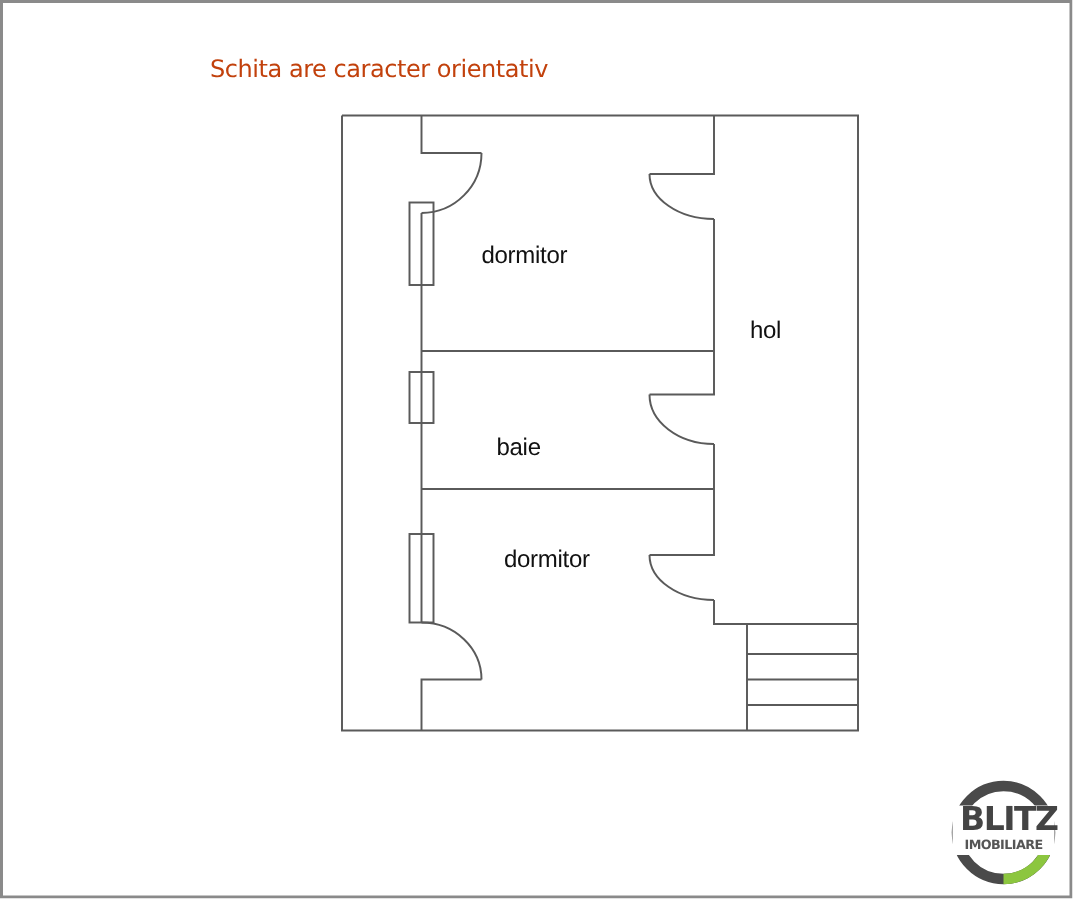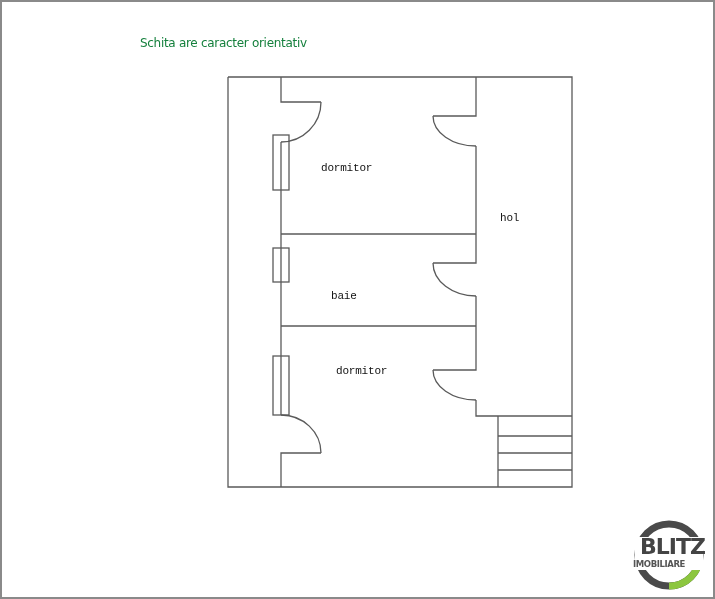--- a/index.html
+++ b/index.html
@@ -1,23 +1,23 @@
 <!DOCTYPE html>
 <html><head>
   <meta charset="utf-8">
   <style>
     html, body { margin: 0; padding: 0; background: #ffffff; }
     body { width: 715px; height: 599px; position: relative; overflow: hidden; font-family: "DejaVu Sans", sans-serif; }
     .frame { position: absolute; left: 0; top: 0; width: 711px; height: 595px; border: 2px solid #8a8a8a; background: #fff; }
-    .caption { position: absolute; left: 140px; top: 36px; font-size: 12px; color: #15803d; font-family: "DejaVu Sans", sans-serif; letter-spacing: -0.3px; }
+    .caption { position: absolute; left: 140px; top: 36px; font-size: 16px; color: #c2410c; font-family: "DejaVu Sans", sans-serif; letter-spacing: -0.3px; }
     svg.plan { position: absolute; left: 0; top: 0; }
-    .room-label { position: absolute; font-size: 11px; color: #111; font-family: Liberation Mono, monospace; letter-spacing: -0.2px; }
+    .room-label { position: absolute; font-size: 16px; color: #111; font-family: Liberation Sans, sans-serif; letter-spacing: -0.2px; }
     .logo { position: absolute; left: 633px; top: 519px; width: 72px; height: 72px; }
     .logo-text-1 { position: absolute; left: 0; top: 17px; width: 72px; text-align: right; font-family: "DejaVu Sans", sans-serif; font-weight: bold; font-size: 22px; color: #444; letter-spacing: -1px; line-height: 22px; }
-    .logo-text-2 { position: absolute; left: 0; top: 40px; width: 72px; text-align: left; font-family: "DejaVu Sans", sans-serif; font-weight: bold; font-size: 8.5px; color: #555; letter-spacing: -0.4px; line-height: 10px; }
+    .logo-text-2 { position: absolute; left: 0; top: 40px; width: 72px; text-align: center; font-family: "DejaVu Sans", sans-serif; font-weight: bold; font-size: 8.5px; color: #555; letter-spacing: -0.4px; line-height: 10px; }
   </style>
 </head>
 <body>
 
 <div class="frame"></div>
 
 <div class="caption">Schita are caracter orientativ</div>
 
 <svg class="plan" width="715" height="599" viewBox="0 0 715 599">
   <g fill="none" stroke="#5a5a5a" stroke-width="1.3">

